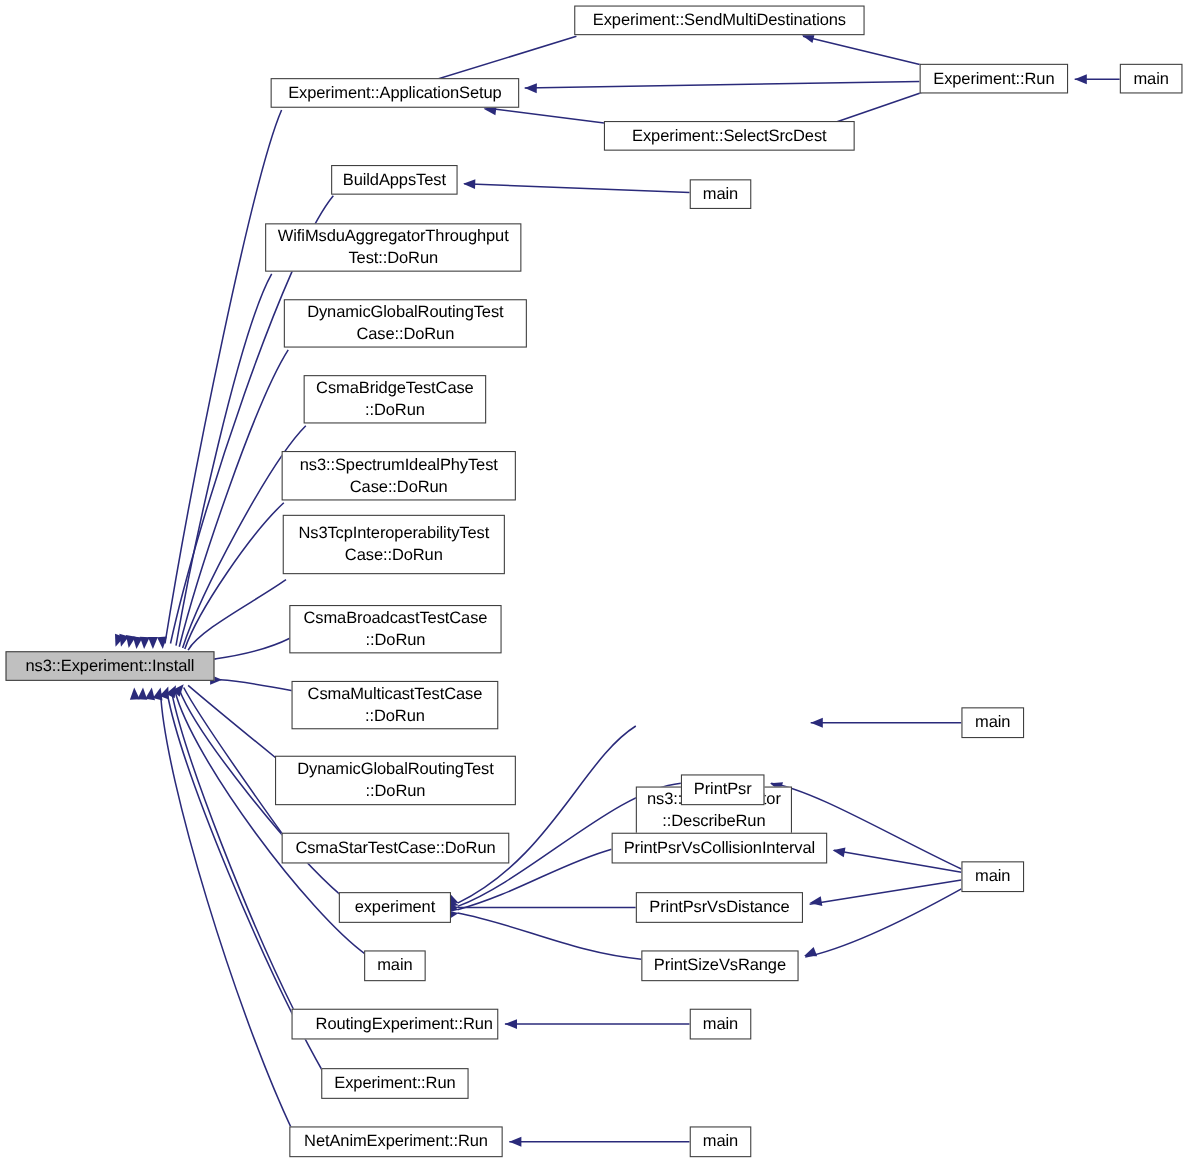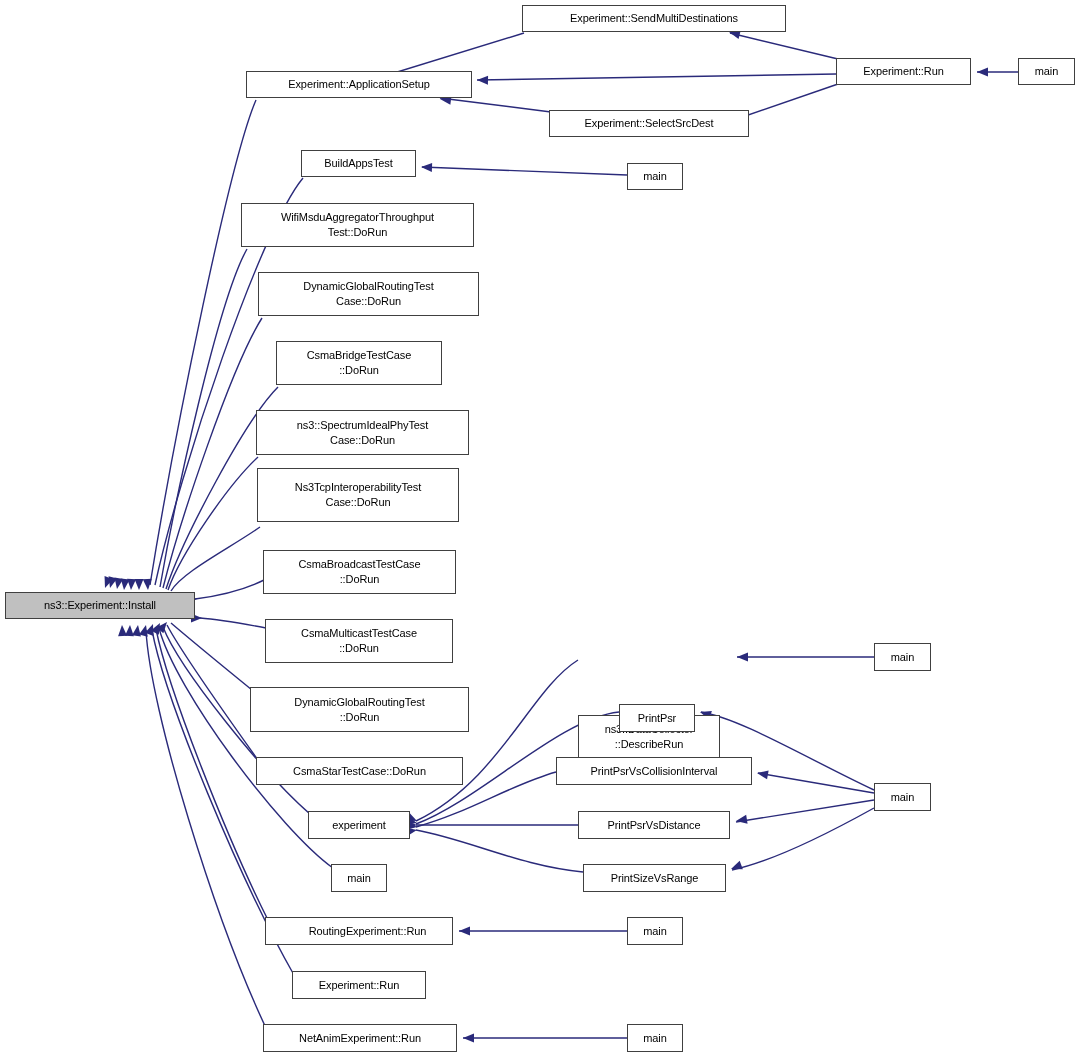--- a/index.html
+++ b/index.html
@@ -28,21 +28,21 @@
   .node-box {
     position: absolute;
     box-sizing: border-box;
     border: 1px solid #404040;
     background: #ffffff;
     display: flex;
     align-items: center;
     justify-content: center;
     text-align: center;
     font-family: "Liberation Sans", "DejaVu Sans", sans-serif;
-    font-size: 11px;
+    font-size: 15px;
     line-height: 1.32;
     color: #000000;
     white-space: pre-line;
     letter-spacing: -0.1px;
     padding: 0 3px;
   }
   .node-box.root {
     background: #c0c0c0;
     border: 1px solid #404040;
   }
@@ -133,21 +133,21 @@
         <polygon points="0,0 -11,-4.5 -11,4.5" class="edge-head" transform="translate(736,821) rotate(171)"></polygon>
         <polygon points="0,0 -11,-4.5 -11,4.5" class="edge-head" transform="translate(731,869) rotate(159)"></polygon>
         <polygon points="0,0 -11,-4.5 -11,4.5" class="edge-head" transform="translate(459,931) rotate(180)"></polygon>
         <polygon points="0,0 -11,-4.5 -11,4.5" class="edge-head" transform="translate(463,1038) rotate(180)"></polygon>
       </g>
   </svg>
   <div id="node-layer">
       <div class="node-box root" style="left: 5px; top: 592px; width: 190px; height: 27px;">ns3::Experiment::Install</div>
       <div class="node-box" style="left: 246px; top: 71px; width: 226px; height: 27px;">Experiment::ApplicationSetup</div>
       <div class="node-box" style="left: 522px; top: 5px; width: 264px; height: 27px;">Experiment::SendMultiDestinations</div>
-      <div class="node-box" style="left: 549px; top: 110px; width: 200px; height: 27px;">Experiment::SelectSrcDest</div>
+      <div class="node-box" style="left: 549px; top: 110px; width: 228px; height: 27px;">Experiment::SelectSrcDest</div>
       <div class="node-box" style="left: 836px; top: 58px; width: 135px; height: 27px;">Experiment::Run</div>
       <div class="node-box" style="left: 1018px; top: 58px; width: 57px; height: 27px;">main</div>
       <div class="node-box" style="left: 301px; top: 150px; width: 115px; height: 27px;">BuildAppsTest</div>
       <div class="node-box" style="left: 627px; top: 163px; width: 56px; height: 27px;">main</div>
       <div class="node-box" style="left: 241px; top: 203px; width: 233px; height: 44px;">WifiMsduAggregatorThroughput
 Test::DoRun</div>
       <div class="node-box" style="left: 258px; top: 272px; width: 221px; height: 44px;">DynamicGlobalRoutingTest
 Case::DoRun</div>
       <div class="node-box" style="left: 276px; top: 341px; width: 166px; height: 44px;">CsmaBridgeTestCase
 ::DoRun</div>

